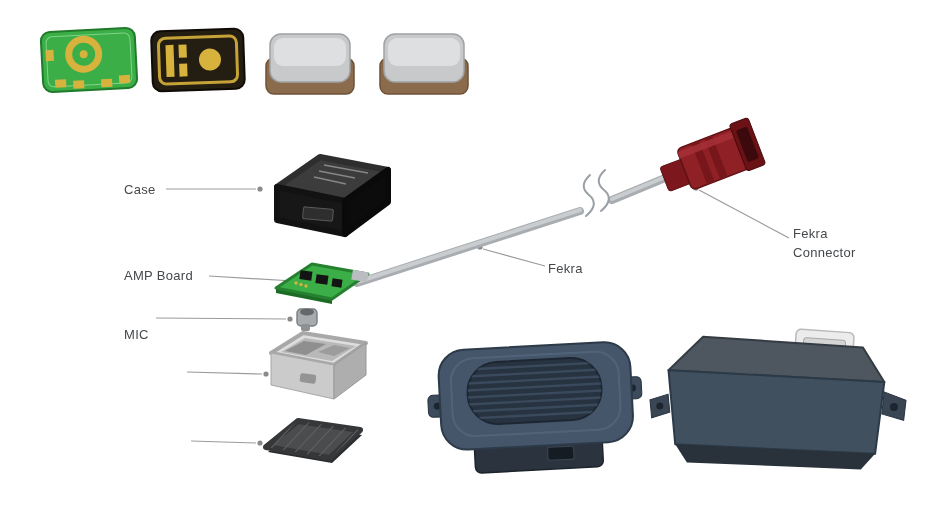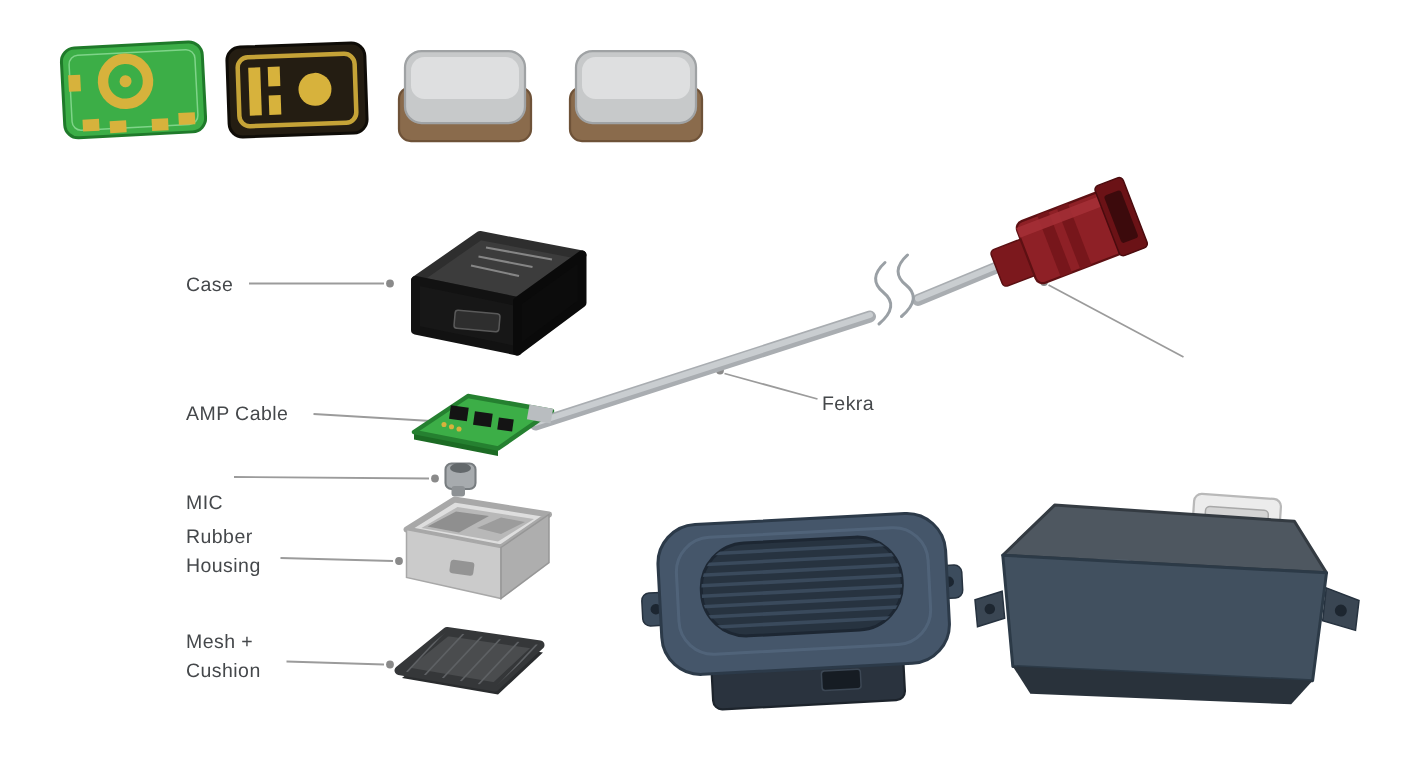--- a/index.html
+++ b/index.html
@@ -211,19 +211,18 @@
         <rect x="808" y="344" width="30" height="16" fill="#9c9c9c"></rect>
       </g>
       <polygon points="668,372 702,338 862,346 884,380" fill="#4e5760" stroke="#343b42" stroke-width="2" stroke-linejoin="round"></polygon>
       <rect x="716" y="374" width="40" height="13" rx="5" fill="#2b3743" stroke="#57636f"></rect>
       <polygon points="668,372 884,380 876,452 676,446" fill="#41505f" stroke="#2c3a47" stroke-width="2" stroke-linejoin="round"></polygon>
       <polygon points="676,446 876,452 862,468 688,464" fill="#29323b"></polygon>
     </g>
   </svg>
 
   <div class="label" style="left:124px; top:180px;">Case</div>
-  <div class="label" style="left:124px; top:266px;">AMP Cable</div>
+  <div class="label" style="left:124px; top:266px;">AMP Board</div>
   <div class="label" style="left:124px; top:325px;">MIC</div>
-  <div class="label" style="left:124px; top:348px; width:62px;">Rubber Housing</div>
-  <div class="label" style="left:124px; top:418px; width:62px;">Mesh + Cushion</div>
   <div class="label" style="left:548px; top:259px;">Fekra</div>
+  <div class="label" style="left:793px; top:224px; width:78px;">Fekra Connector</div>
 
 </div>
 
 </body></html>

